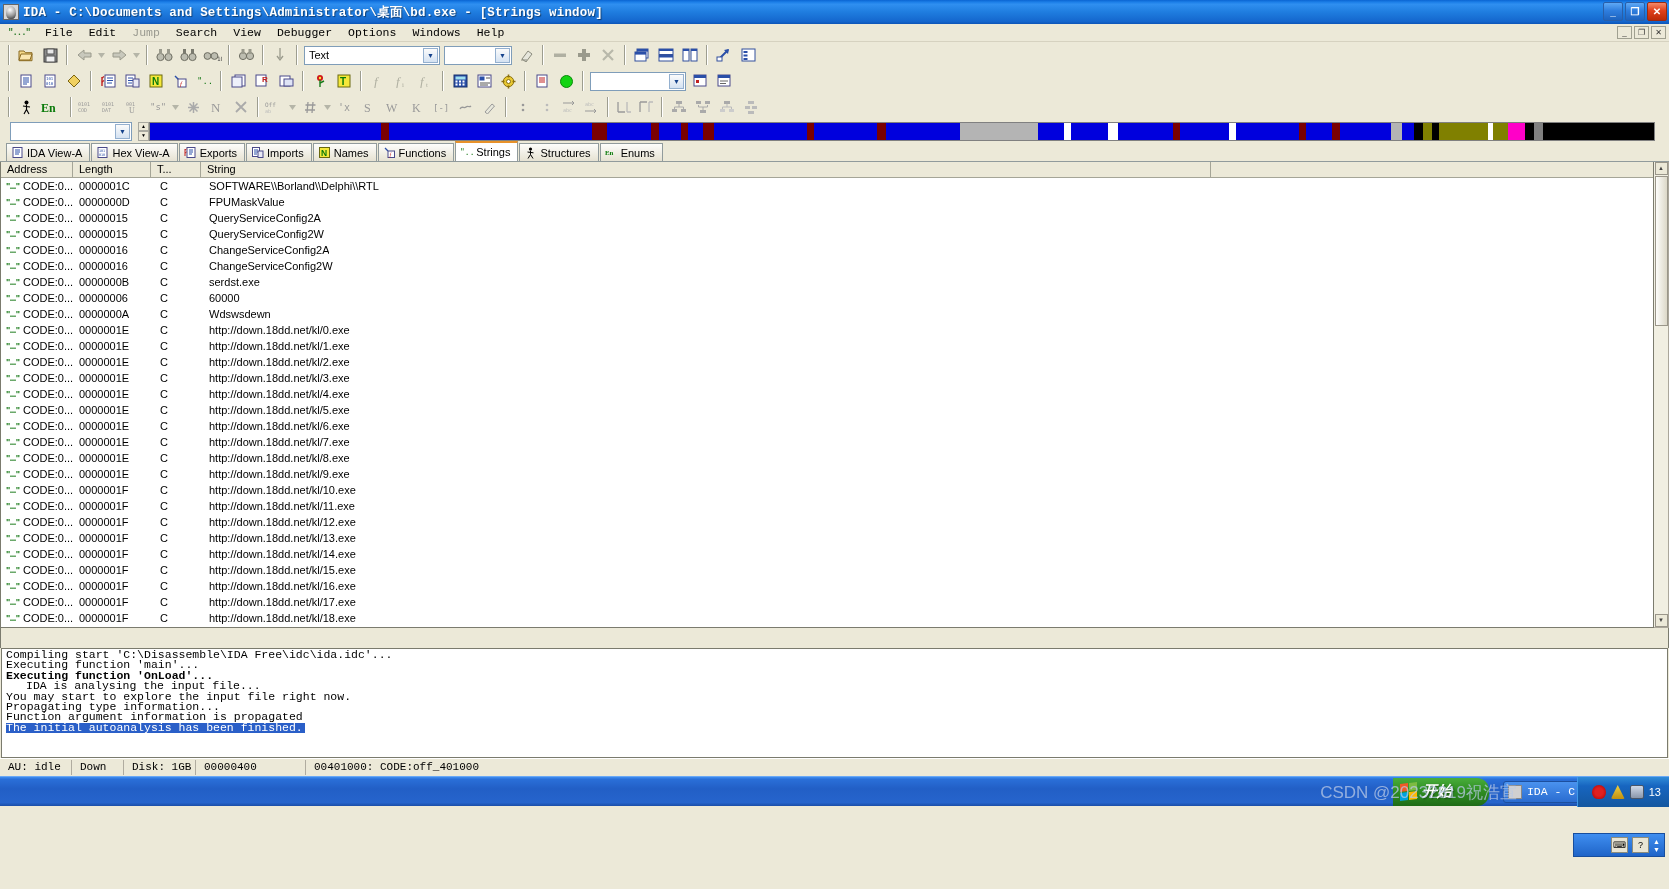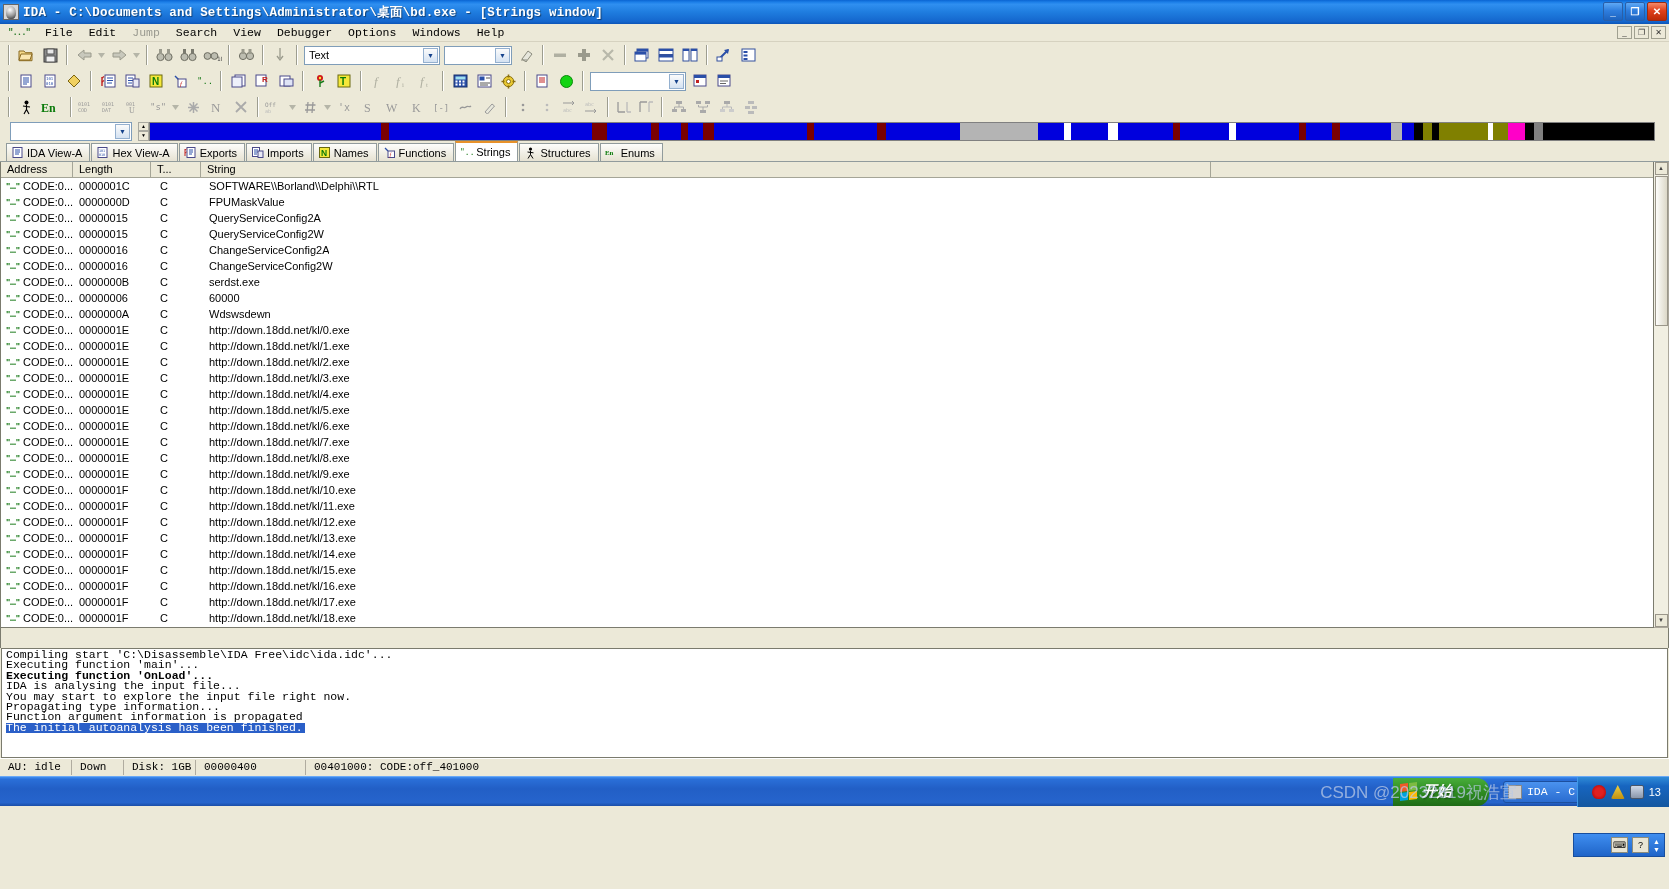--- a/index.html
+++ b/index.html
@@ -1127,21 +1127,21 @@
     <div class="sarrow">▼</div>
   </div>
 </div>
 
 <div class="outgap"></div>
 
 <div class="outwin" id="outwin">
     <div style="height: 10.4px;"><span class="outline">Compiling start 'C:\Disassemble\IDA Free\idc\ida.idc'...</span></div>
     <div style="height: 10.4px;"><span class="outline">Executing function 'main'...</span></div>
     <div style="height: 10.4px; font-weight: bold;"><span class="outline">Executing function 'OnLoad'...</span></div>
-    <div style="height: 10.4px;"><span class="outline">IDA is analysing the input file...</span></div>
+    <div style="height: 10.4px; margin-left: 20px;"><span class="outline">IDA is analysing the input file...</span></div>
     <div style="height: 10.4px;"><span class="outline">You may start to explore the input file right now.</span></div>
     <div style="height: 10.4px;"><span class="outline">Propagating type information...</span></div>
     <div style="height: 10.4px;"><span class="outline">Function argument information is propagated</span></div>
     <div style="height: 10.4px;"><span class="outline sel">The initial autoanalysis has been finished.</span></div>
   </div>
 
 <div class="statusbar">
   <div class="scell" style="width:72px">AU: idle</div>
   <div class="scell" style="width:52px">Down</div>
   <div class="scell" style="width:72px">Disk: 1GB</div>

